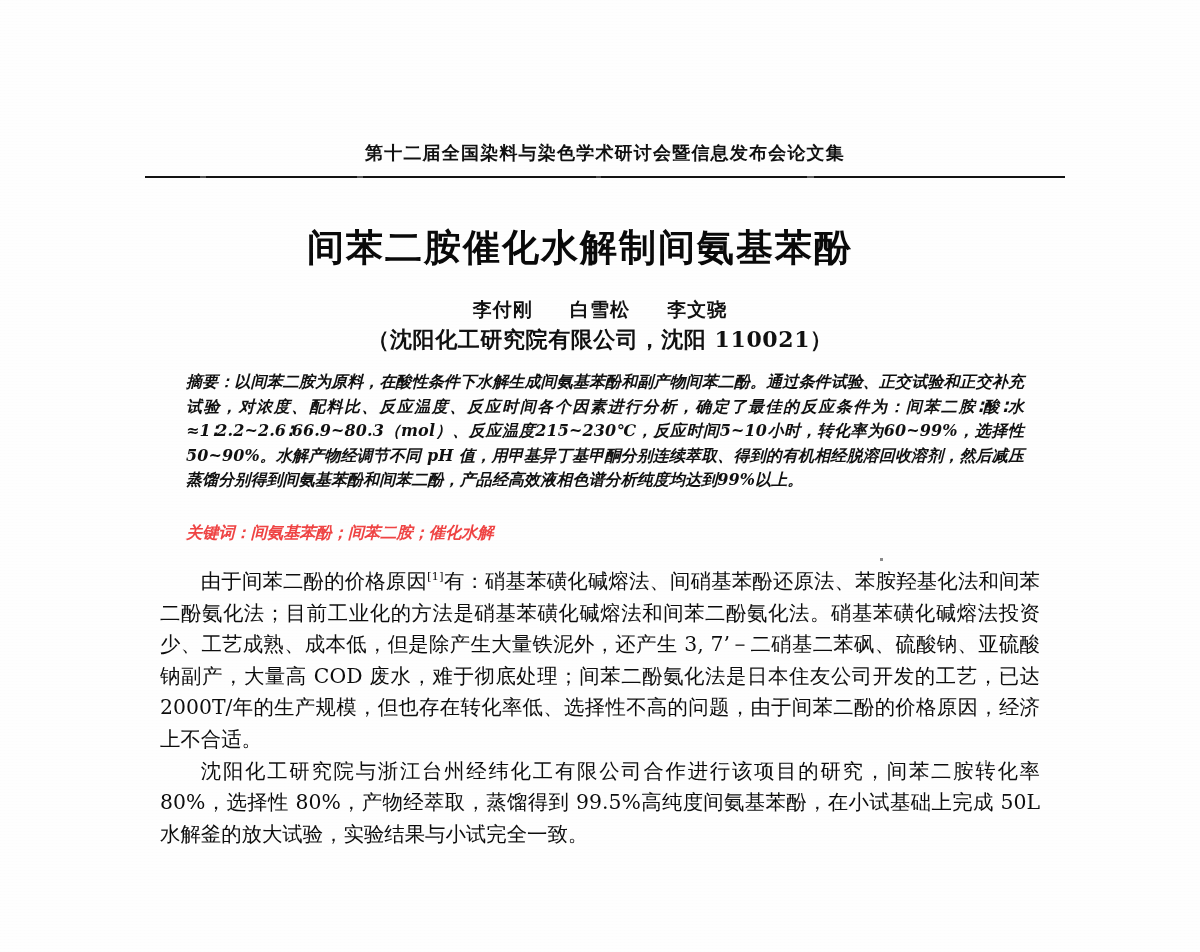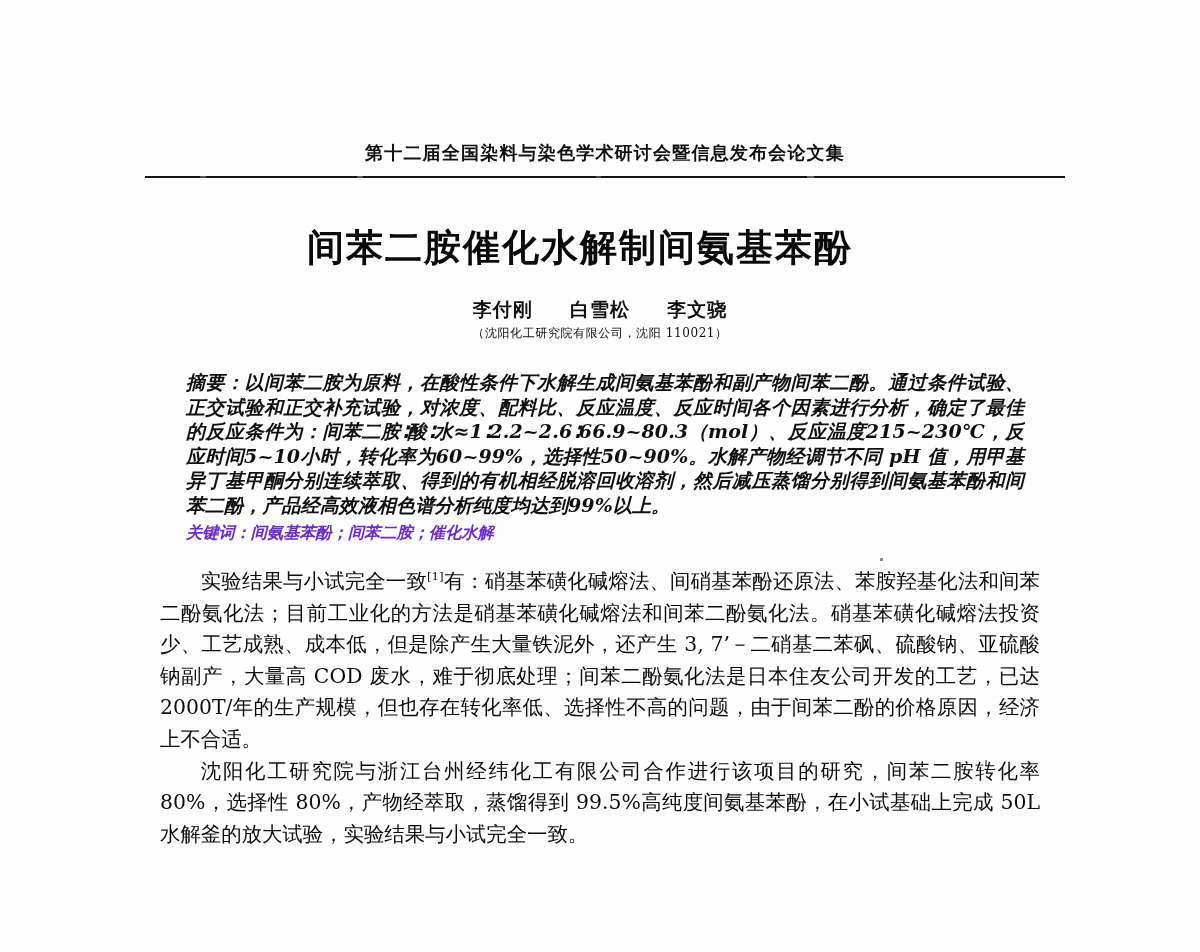--- a/index.html
+++ b/index.html
@@ -85,32 +85,33 @@
     margin-top: 16px;
   }
   .authors .sep { display: inline-block; width: 22px; }
 
   .affiliation {
     position: absolute;
     left: 0;
     top: 325px;
     width: 1200px;
     text-align: center;
-    font-size: 12px;
+    font-size: 22px;
     letter-spacing: 0.6px;
     color: #111;
+    font-weight: bold;
   }
 
   
   .abstract-block {
     position: absolute;
     left: 186px;
     top: 370px;
     width: 838px;
-    font-size: 19px;
+    font-size: 16px;
     line-height: 24.6px;
     font-style: italic;
     font-weight: 600;
     letter-spacing: 0.1px;
     text-align: justify;
     text-justify: inter-ideograph;
     color: #101010;
     font-family: "DejaVu Serif", "Liberation Serif", serif;
   }
   .abstract-block .lead {
@@ -121,21 +122,21 @@
 
   .keywords-line {
     position: absolute;
     left: 186px;
     top: 521px;
     width: 838px;
     font-size: 16.2px;
     line-height: 24px;
     font-style: italic;
     font-weight: 600;
-    color: #6d28d9;
+    color: #ef4444;
   }
   .keywords-line .lead { font-weight: 700; }
 
   
   .body-text {
     position: absolute;
     left: 160px;
     top: 566px;
     width: 880px;
     font-size: 20.4px;
@@ -196,21 +197,21 @@
   <div class="abstract-block">
     <span class="lead">摘要：</span><span class="abstract-body">以间苯二胺为原料，在酸性条件下水解生成间氨基苯酚和副产物间苯二酚。通过条件试验、正交试验和正交补充试验，对浓度、配料比、反应温度、反应时间各个因素进行分析，确定了最佳的反应条件为：间苯二胺∶酸∶水≈1∶2.2~2.6∶66.9~80.3（mol）、反应温度215~230℃，反应时间5~10小时，转化率为60~99%，选择性50~90%。水解产物经调节不同 pH 值，用甲基异丁基甲酮分别连续萃取、得到的有机相经脱溶回收溶剂，然后减压蒸馏分别得到间氨基苯酚和间苯二酚，产品经高效液相色谱分析纯度均达到99%以上。</span>
   </div>
 
   <div class="keywords-line">
     <span class="lead">关键词：</span><span>间氨基苯酚；间苯二胺；催化水解</span>
   </div>
 
   <div class="body-text">
 
-    <p><span>实验结果与小试完全一致</span><sup class="cite">[1]</sup><span>有：硝基苯磺化碱熔法、间硝基苯酚还原法、苯胺羟基化法和间苯二酚氨化法；目前工业化的方法是硝基苯磺化碱熔法和间苯二酚氨化法。硝基苯磺化碱熔法投资少、工艺成熟、成本低，但是除产生大量铁泥外，还产生 3, 7’－二硝基二苯砜、硫酸钠、亚硫酸钠副产，大量高 COD 废水，难于彻底处理；间苯二酚氨化法是日本住友公司开发的工艺，已达 2000T/年的生产规模，但也存在转化率低、选择性不高的问题，由于间苯二酚的价格原因，经济上不合适。</span></p>
+    <p><span>由于间苯二酚的价格原因</span><sup class="cite">[1]</sup><span>有：硝基苯磺化碱熔法、间硝基苯酚还原法、苯胺羟基化法和间苯二酚氨化法；目前工业化的方法是硝基苯磺化碱熔法和间苯二酚氨化法。硝基苯磺化碱熔法投资少、工艺成熟、成本低，但是除产生大量铁泥外，还产生 3, 7’－二硝基二苯砜、硫酸钠、亚硫酸钠副产，大量高 COD 废水，难于彻底处理；间苯二酚氨化法是日本住友公司开发的工艺，已达 2000T/年的生产规模，但也存在转化率低、选择性不高的问题，由于间苯二酚的价格原因，经济上不合适。</span></p>
 
 
     <p>沈阳化工研究院与浙江台州经纬化工有限公司合作进行该项目的研究，间苯二胺转化率 80%，选择性 80%，产物经萃取，蒸馏得到 99.5%高纯度间氨基苯酚，在小试基础上完成 50L 水解釜的放大试验，实验结果与小试完全一致。</p>
   </div>
 
   <div class="edge-speck" style="left:880px; top:558px; width:3px; height:3px;"></div>
   <div class="edge-speck" style="left:985px; top:760px; width:2px; height:6px;"></div>
 
   <div class="scan-noise"></div>
 </div>

